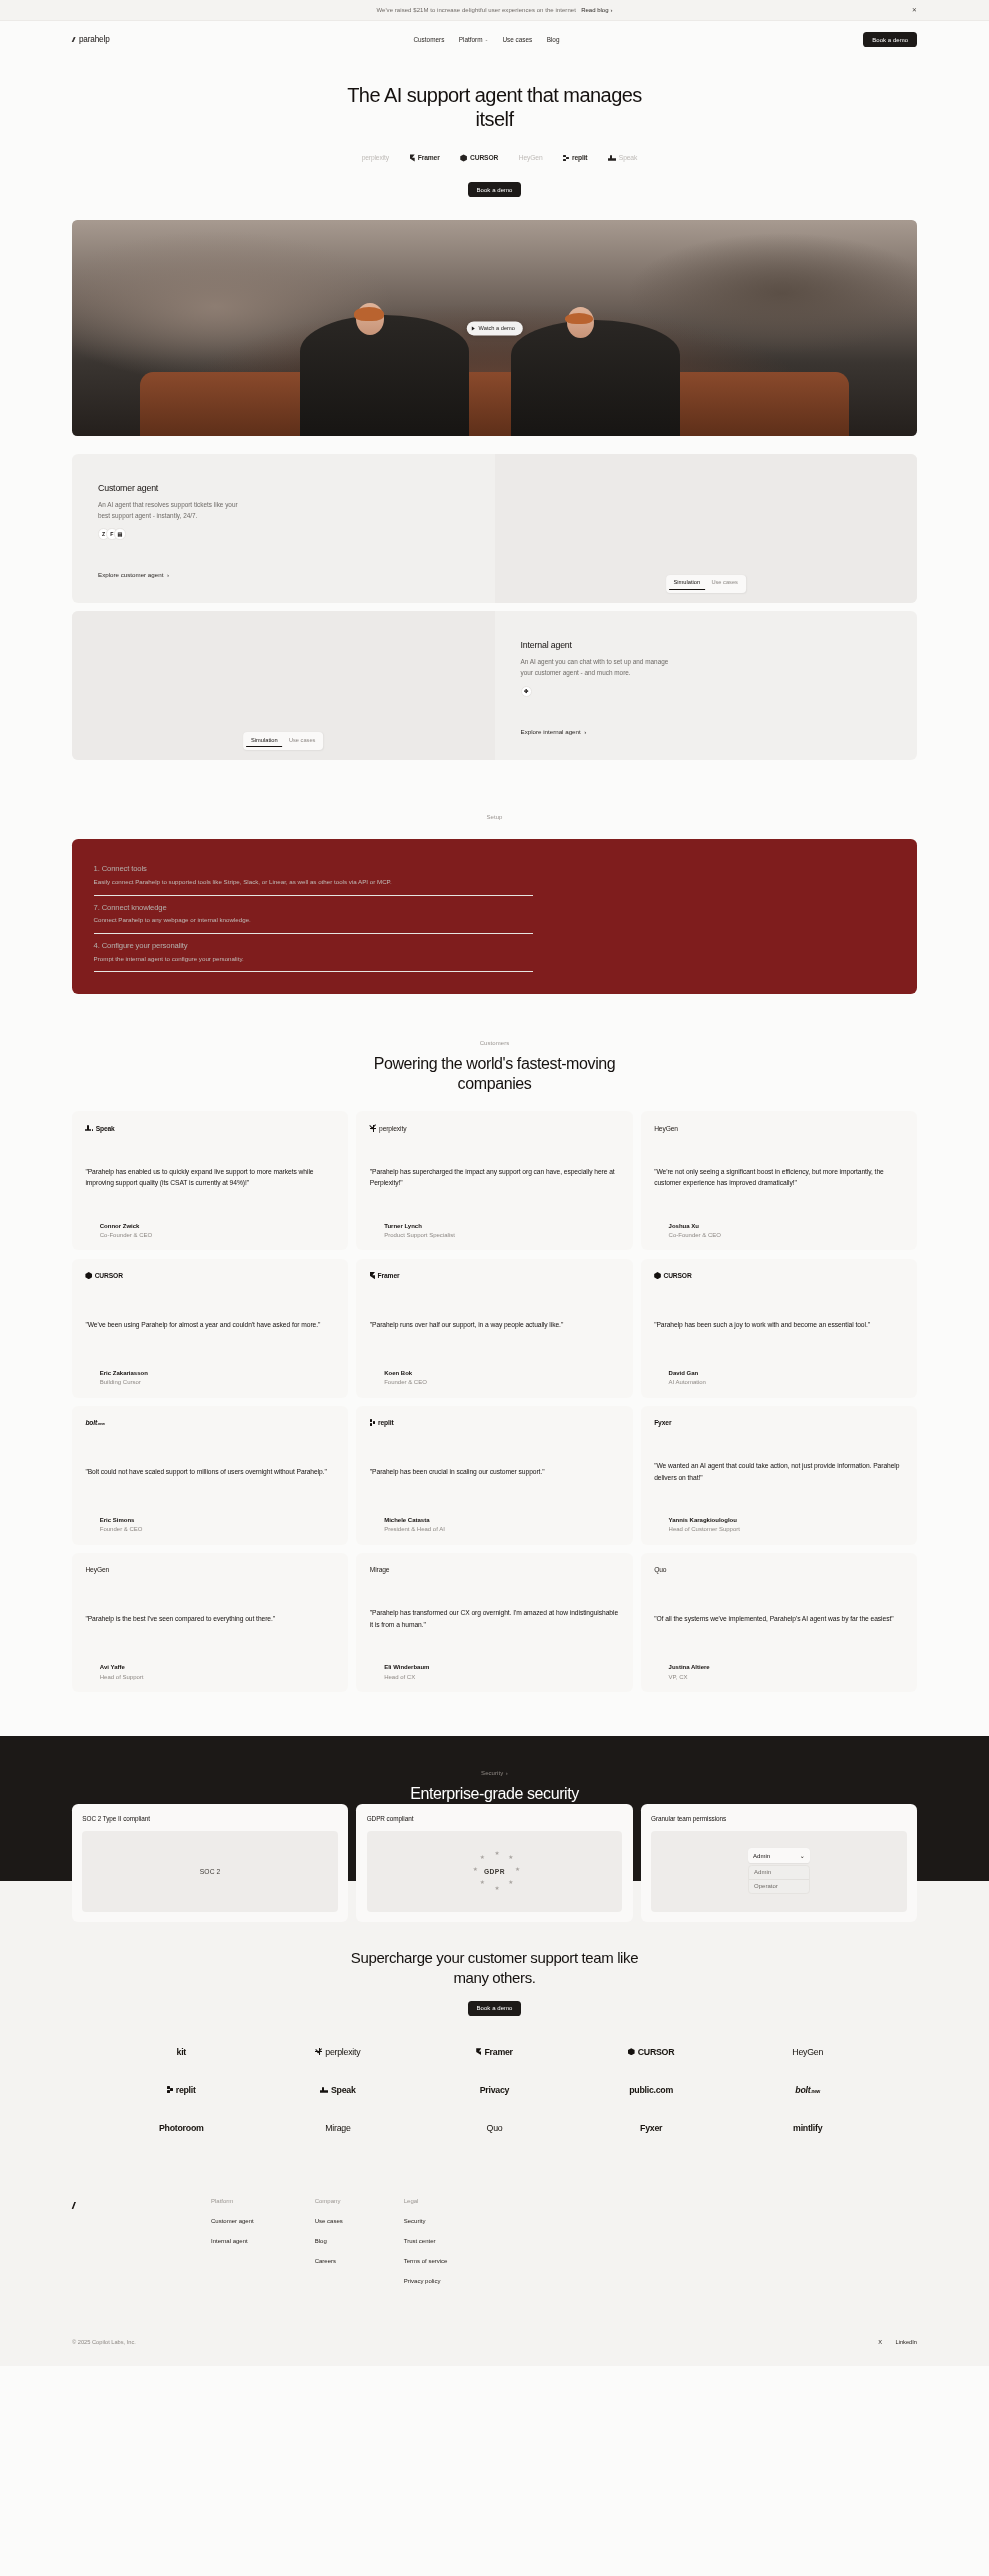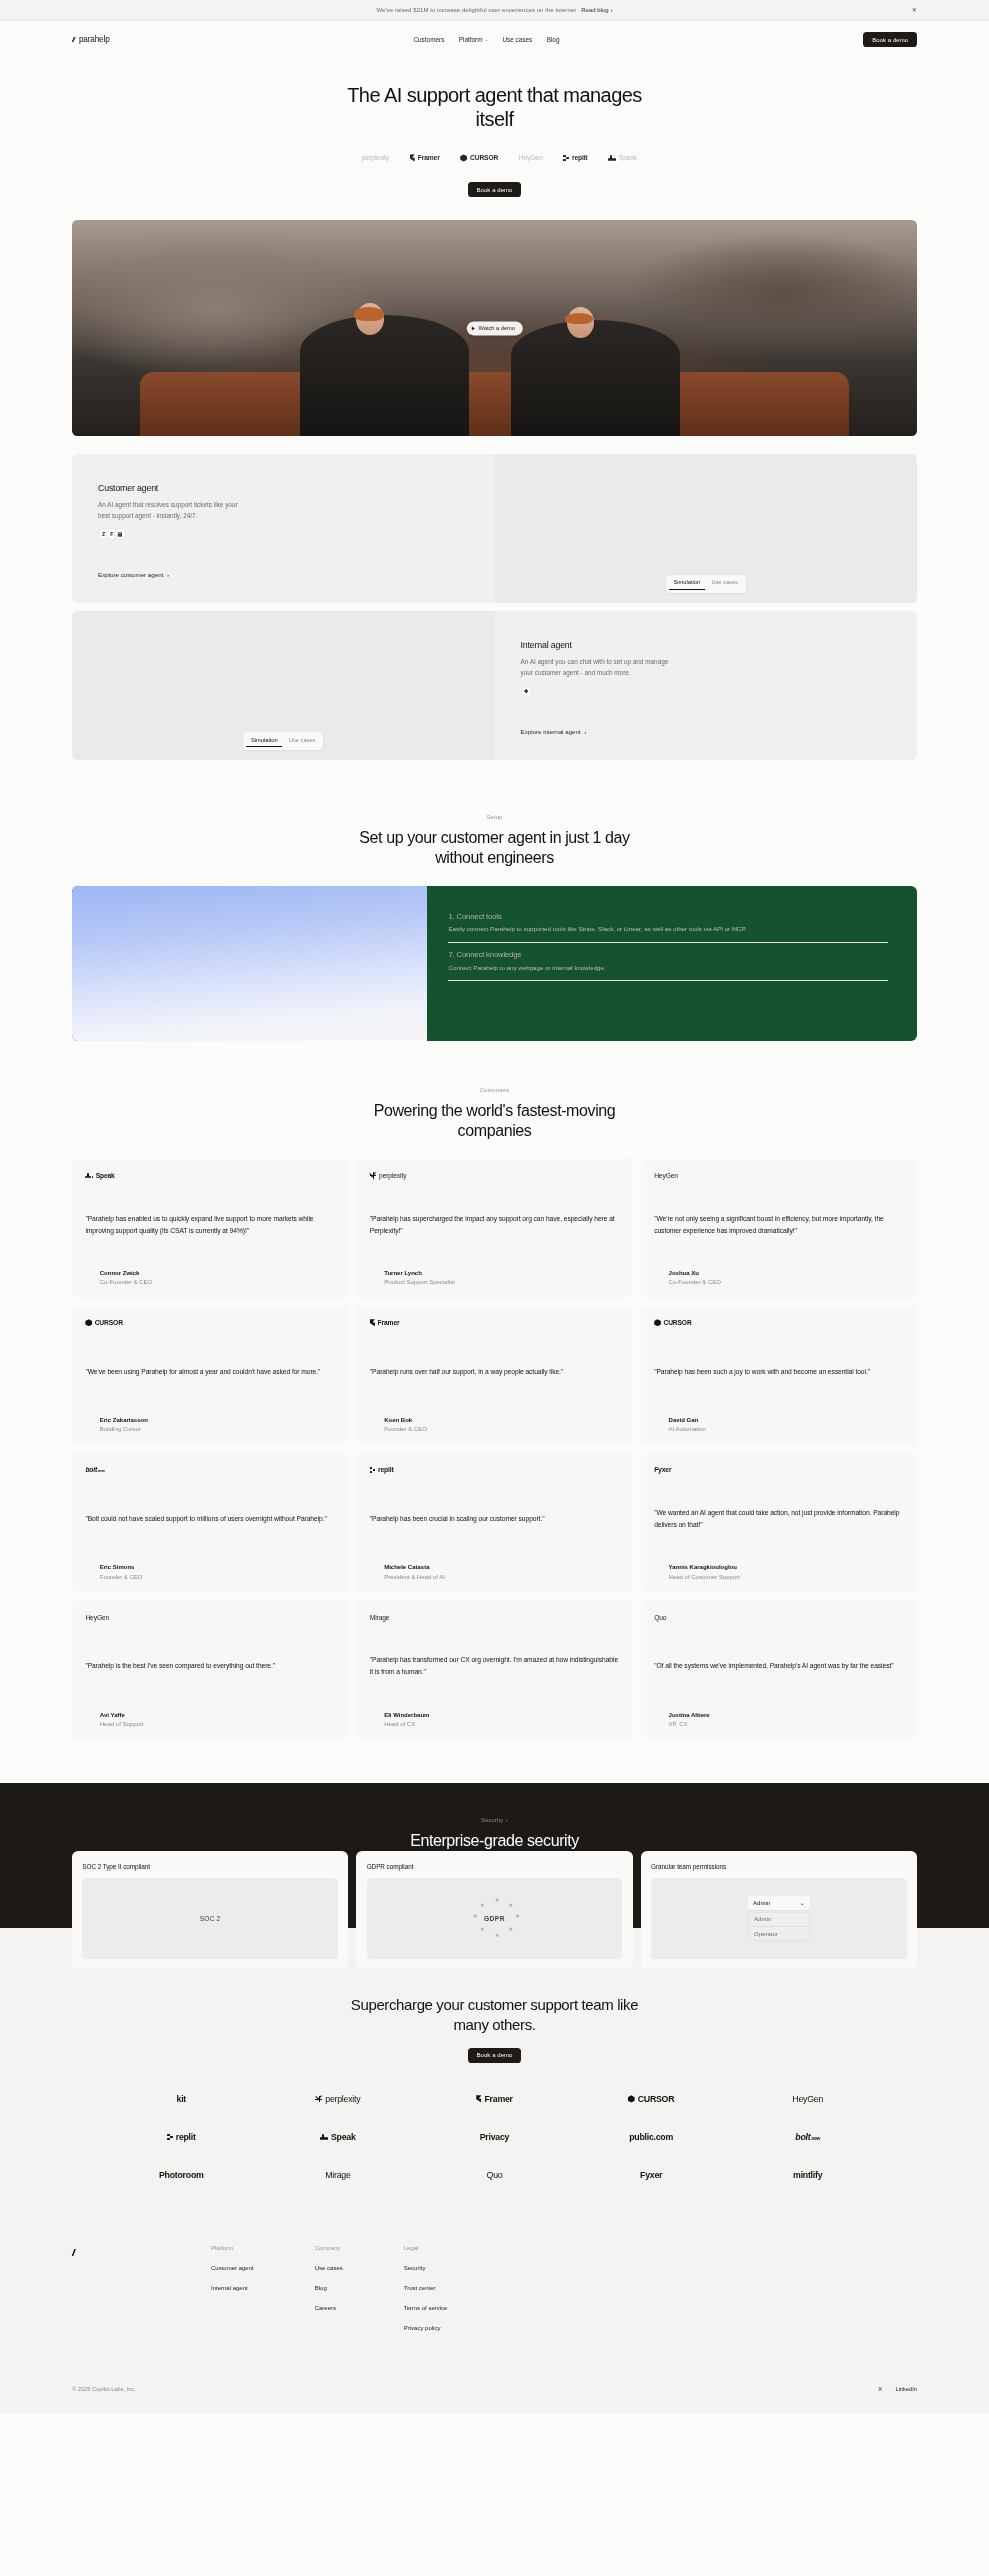--- a/index.html
+++ b/index.html
@@ -136,21 +136,21 @@
   .pc-tabs {
     position: absolute; left: 50%; transform: translateX(-50%); bottom: 10.3px;
     background: #faf9f8; border-radius: 4.1px; padding: 2.6px 3.1px;
     display: flex; gap: 2.1px; box-shadow: 0 0.5px 1.5px rgba(0,0,0,.05);
   }
   .pc-tab { font-size: 5.7px; color: #8d8884; padding: 2.1px 4.6px 3.6px; cursor: pointer; }
   .pc-tab.active { color: #15110f; border-bottom: 0.8px solid #15110f; }
 
   
   .setup { padding: 0 72px; margin-top: 17.5px; }
-  .setup-box { display: flex; background: #14532d; border-radius: 6.2px; overflow: hidden; height: 155px; }
+  .setup-box { display: flex; background: #7f1d1d; border-radius: 6.2px; overflow: hidden; height: 155px; flex-direction: column; }
   .setup-media {
     width: 42%;
     background: linear-gradient(175deg,#9db6f3 0%, #b6c8f6 30%, #d8e1fb 58%, #f0f2fa 80%, #f6f6f6 100%);
   }
   .setup-list { width: 58%; padding: 18.5px 29px 0 21.6px; }
   .step { padding: 7.2px 0 7.7px; border-bottom: 0.5px solid #e7e5e2; }
   .step:last-child { border-bottom: 0.5px solid #e7e5e2; }
   .step-t { font-size: 7.7px; font-weight: 500; color: #b4b0ac; letter-spacing: -.02em; }
   .step-d { font-size: 6.2px; color: #c0bcb8; line-height: 1.6; margin-top: 3.6px; }
 
@@ -363,33 +363,36 @@
         <div class="pc-tabs">
           <div class="pc-tab active">Simulation</div>
           <div class="pc-tab">Use cases</div>
         </div>
       </div>
     </div>
   </div>
 
   <div class="sec-head">
     <div class="eyebrow">Setup</div>
-    <h2 class="sec-title">Set up your customer agent in just 1 day without engineers</h2>
   </div>
   <div class="setup">
     <div class="setup-box">
       <div class="setup-media"></div>
       <div class="setup-list">
         <div class="step">
           <div class="step-t">1. Connect tools</div>
           <div class="step-d">Easily connect Parahelp to supported tools like Stripe, Slack, or Linear, as well as other tools via API or MCP.</div>
         </div>
         <div class="step">
           <div class="step-t">7. Connect knowledge</div>
           <div class="step-d">Connect Parahelp to any webpage or internal knowledge.</div>
+        </div>
+        <div class="step">
+          <div class="step-t">4. Configure your personality</div>
+          <div class="step-d">Prompt the internal agent to configure your personality.</div>
         </div>
       </div>
     </div>
   </div>
 
   <div class="sec-head">
     <div class="eyebrow">Customers</div>
     <h2 class="sec-title">Powering the world's fastest-moving companies</h2>
   </div>
   <div class="tgrid" id="tgrid">

